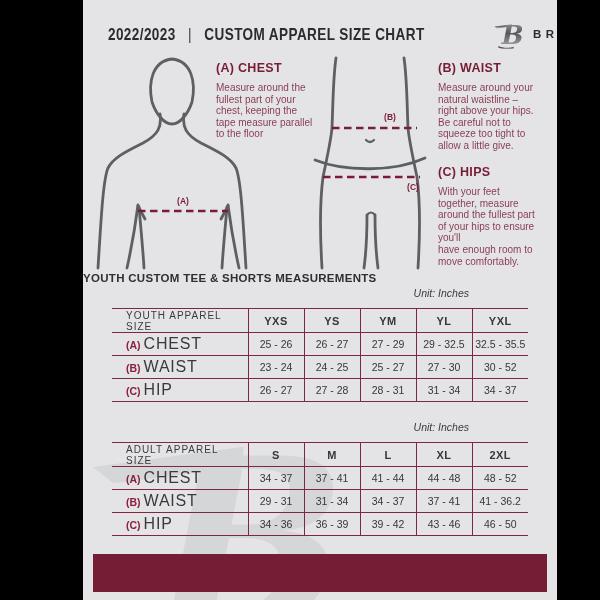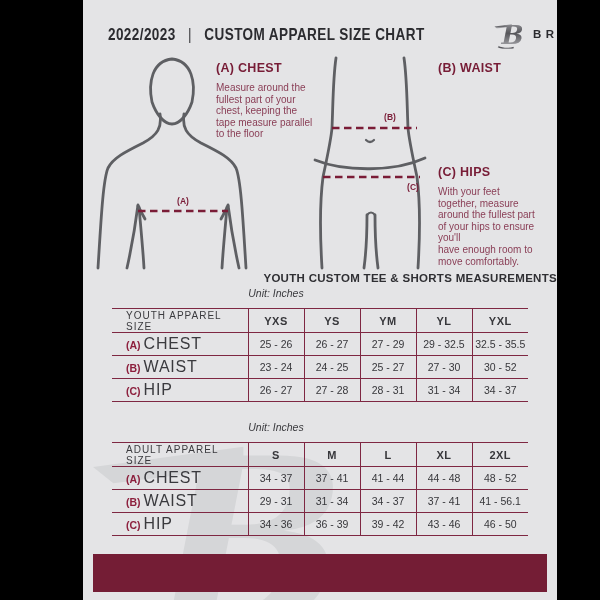--- a/index.html
+++ b/index.html
@@ -17,23 +17,23 @@
   .brand svg{width:30px;height:30px;margin-right:9px;}
   .brand-name{font-weight:bold;font-size:11.5px;letter-spacing:4.5px;color:#2b2b2f;}
 
   
   .fig-svg{position:absolute;left:0;top:50px;width:474px;height:220px;z-index:1;}
   .m-head{position:absolute;font-weight:bold;font-size:12.5px;letter-spacing:.3px;color:#771c36;z-index:2;}
   .m-body{position:absolute;font-size:10px;line-height:11.6px;color:#8a3e56;
           white-space:pre-line;z-index:2;font-weight:500;}
 
   
-  .tbl-title{position:absolute;left:0;width:474px;text-align:right;font-weight:bold;
+  .tbl-title{position:absolute;left:0;width:474px;text-align:left;font-weight:bold;
              font-size:11.5px;letter-spacing:.3px;color:#2f2f33;z-index:2;}
-  .tbl-unit{position:absolute;left:0;width:386px;text-align:center;font-style:italic;
+  .tbl-unit{position:absolute;left:0;width:386px;text-align:right;font-style:italic;
             font-size:10.5px;color:#3a3a3e;z-index:2;font-weight:500;}
 
   
   .size-table{position:absolute;left:29px;width:416px;border-collapse:collapse;table-layout:fixed;
               z-index:2;background:transparent;}
   .size-table td{border-bottom:1.5px solid #7e2742;padding:0;vertical-align:middle;
                  font-size:10.5px;color:#37373b;text-align:center;overflow:hidden;}
   .size-table tr.head td{border-top:1.5px solid #7e2742;height:23px;font-weight:bold;
                          font-size:11px;letter-spacing:.5px;}
   .size-table tr.data td{height:22px;}
@@ -109,20 +109,26 @@
     </svg>
 
     <div class="m-head" style="left:133px;top:61px">(A) CHEST</div>
     <div class="m-body" style="left:133px;top:82px;width:120px">Measure around the
 fullest part of your
 chest, keeping the
 tape measure parallel
 to the floor</div>
 
     <div class="m-head" style="left:355px;top:61px">(B) WAIST</div>
+    <div class="m-body" style="left:355px;top:82px;width:110px">Measure around your
+natural waistline –
+right above your hips.
+Be careful not to
+squeeze too tight to
+allow a little give.</div>
 
     <div class="m-head" style="left:355px;top:165px">(C) HIPS</div>
     <div class="m-body" style="left:355px;top:186px;width:115px">With your feet
 together, measure
 around the fullest part
 of your hips to ensure
 you'll
 have enough room to
 move comfortably.</div>
 
@@ -207,21 +213,21 @@
         <td class="v">41 - 44</td>
         <td class="v">44 - 48</td>
         <td class="v">48 - 52</td>
       </tr>
       <tr class="data">
         <td class="lbl"><span class="pfx">(B)</span><span class="rowlbl">WAIST</span></td>
         <td class="v">29 - 31</td>
         <td class="v">31 - 34</td>
         <td class="v">34 - 37</td>
         <td class="v">37 - 41</td>
-        <td class="v">41 - 56.1</td>
+        <td class="v">41 - 36.2</td>
       </tr>
       <tr class="data">
         <td class="lbl"><span class="pfx">(C)</span><span class="rowlbl">HIP</span></td>
         <td class="v">34 - 36</td>
         <td class="v">36 - 39</td>
         <td class="v">39 - 42</td>
         <td class="v">43 - 46</td>
         <td class="v">46 - 50</td>
       </tr>
     </tbody>

